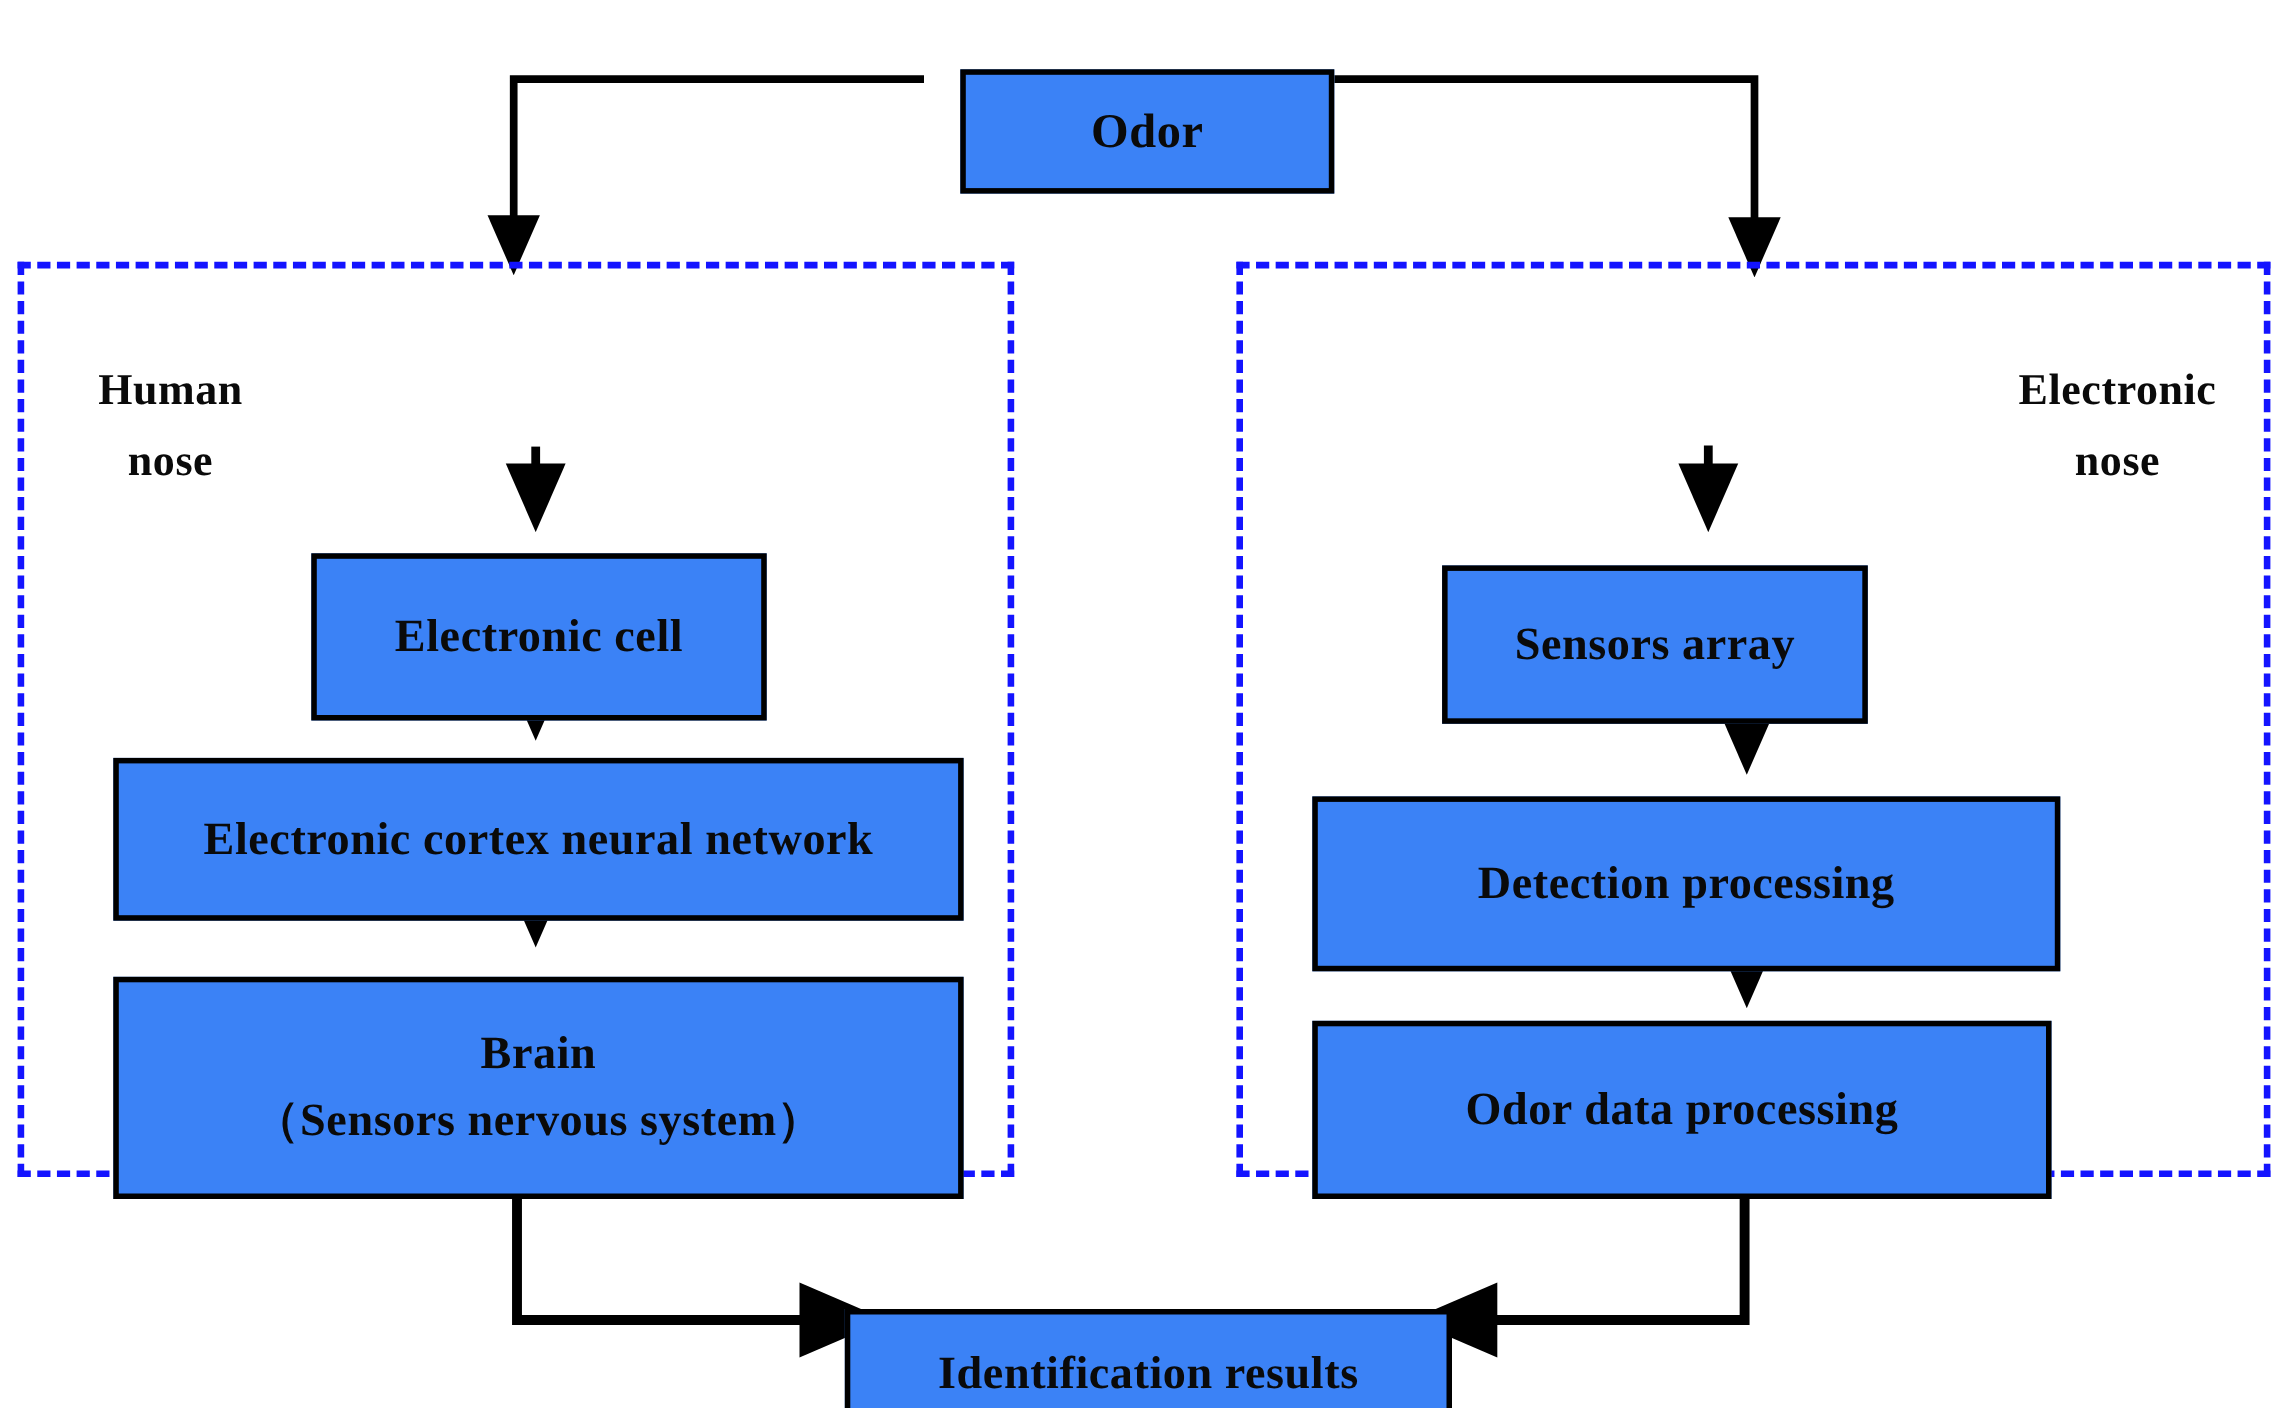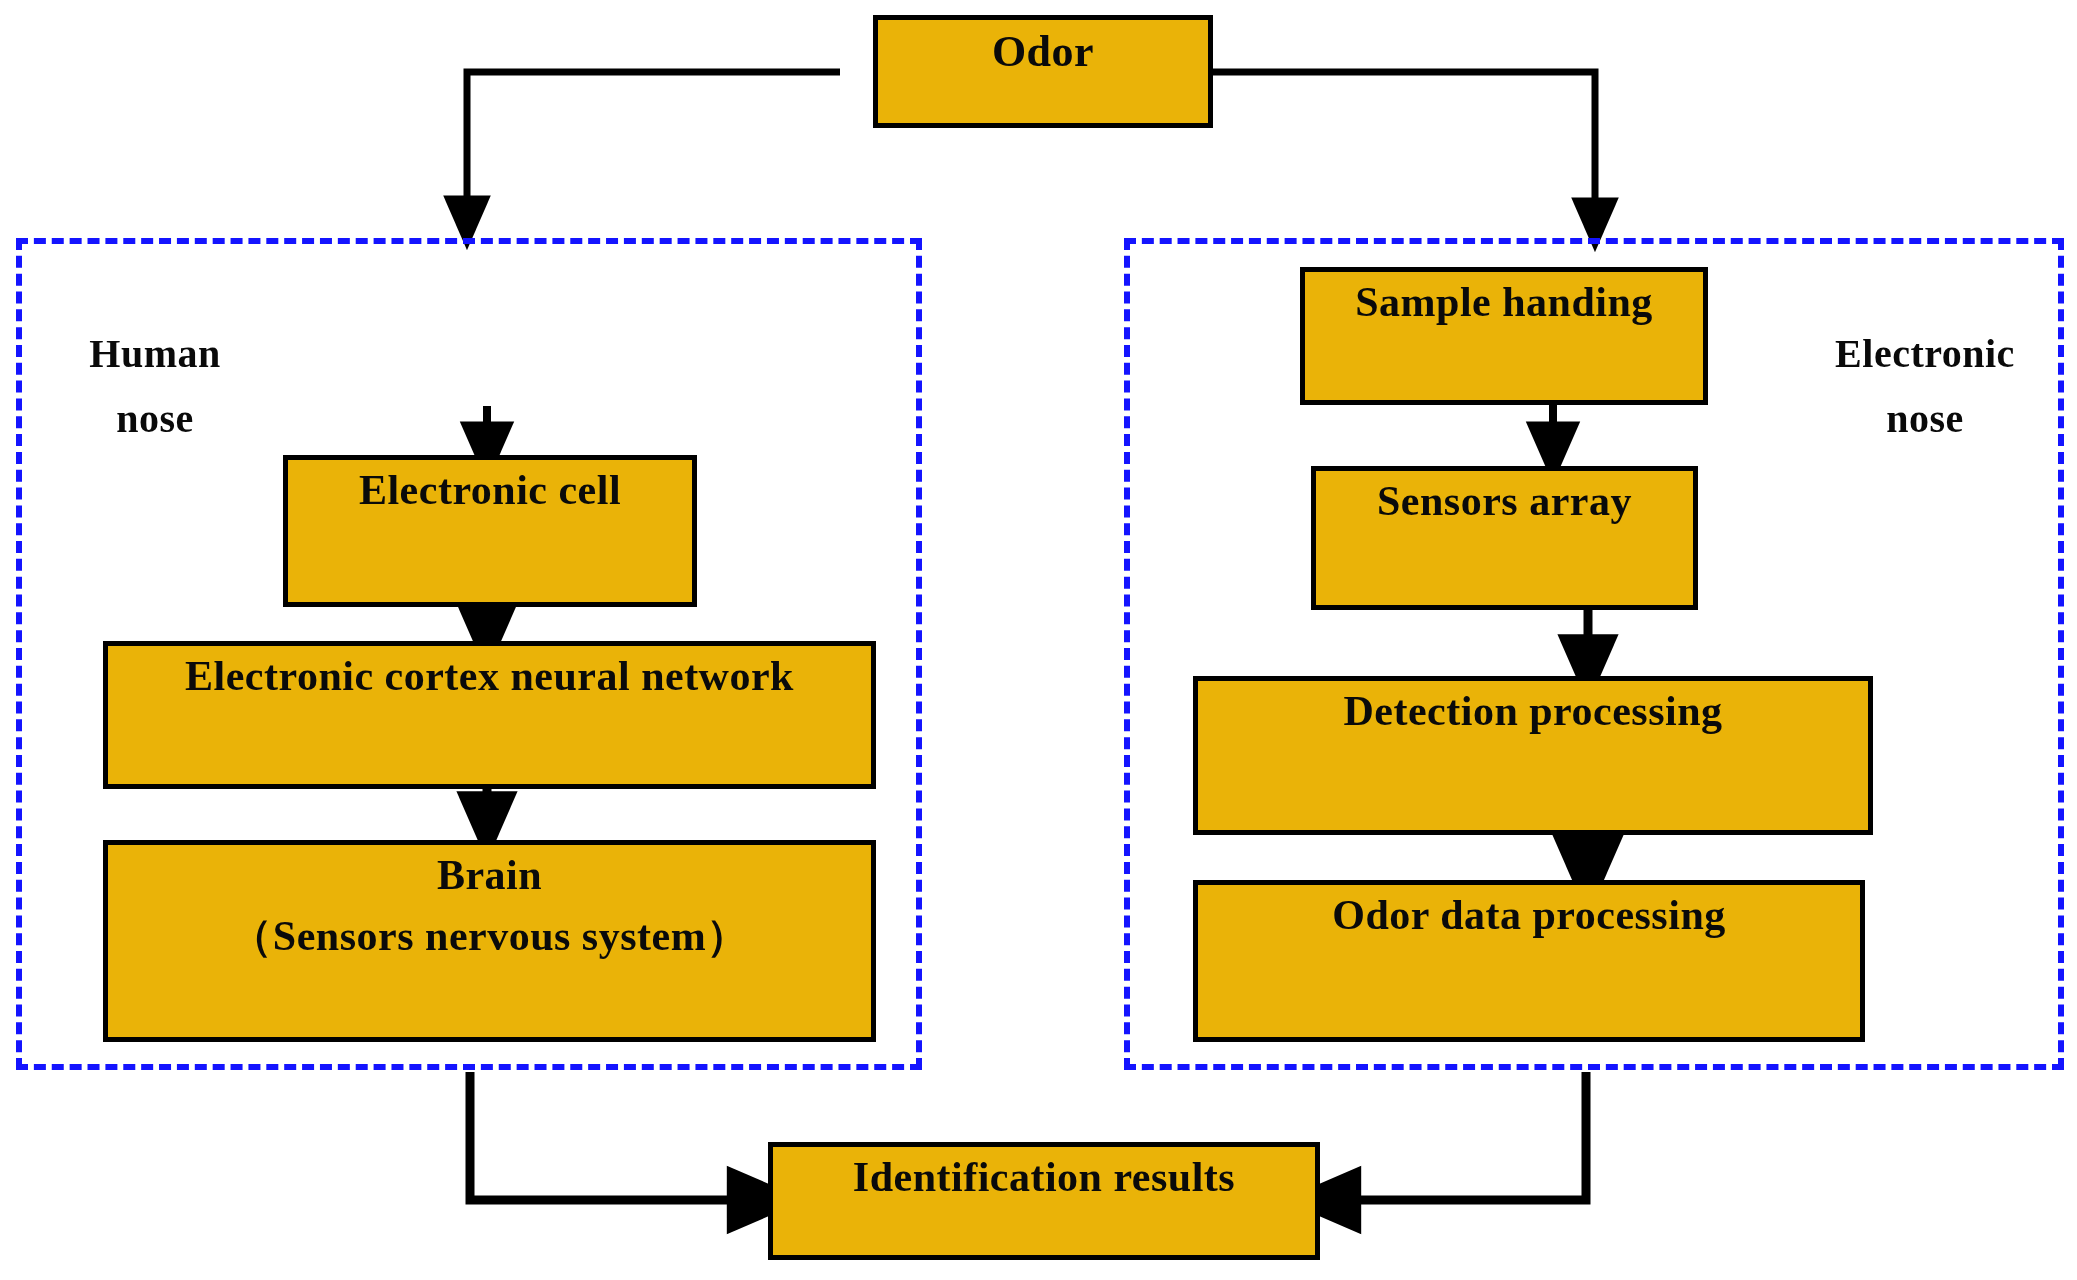--- a/index.html
+++ b/index.html
@@ -18,25 +18,27 @@
   svg.layer {
     position: absolute;
     left: 0;
     top: 0;
     width: 2077px;
     height: 1280px;
   }
   .node-box {
     position: absolute;
     box-sizing: border-box;
-    background: #eab308;
+    background: #3b82f6;
     border: 5px solid #000000;
     display: flex;
+    align-items: center;
     justify-content: center;
     text-align: center;
+    margin-top: 48px;
   }
   .node-label {
     font-family: "Liberation Serif", "DejaVu Serif", serif;
     font-weight: bold;
     color: #0a0a0a;
     line-height: 1.45;
     letter-spacing: 0.5px;
     white-space: pre-line;
   }
   .group-label {
@@ -134,23 +136,20 @@
 
   <div class="node-box" style="left:103px; top:641px; width:773px; height:148px;">
     <span class="node-label" style="font-size:42px;">Electronic cortex neural network</span>
   </div>
 
   <div class="node-box" style="left:103px; top:840px; width:773px; height:202px;">
     <span class="node-label" style="font-size:42px;">Brain
 （Sensors nervous system）</span>
   </div>
 
-  <div class="node-box" style="left:1300px; top:267px; width:408px; height:138px;">
-    <span class="node-label" style="font-size:42px;">Sample handing</span>
-  </div>
 
   <div class="node-box" style="left:1311px; top:466px; width:387px; height:144px;">
     <span class="node-label" style="font-size:42px;">Sensors array</span>
   </div>
 
   <div class="node-box" style="left:1193px; top:676px; width:680px; height:159px;">
     <span class="node-label" style="font-size:42px;">Detection processing</span>
   </div>
 
   <div class="node-box" style="left:1193px; top:880px; width:672px; height:162px;">

